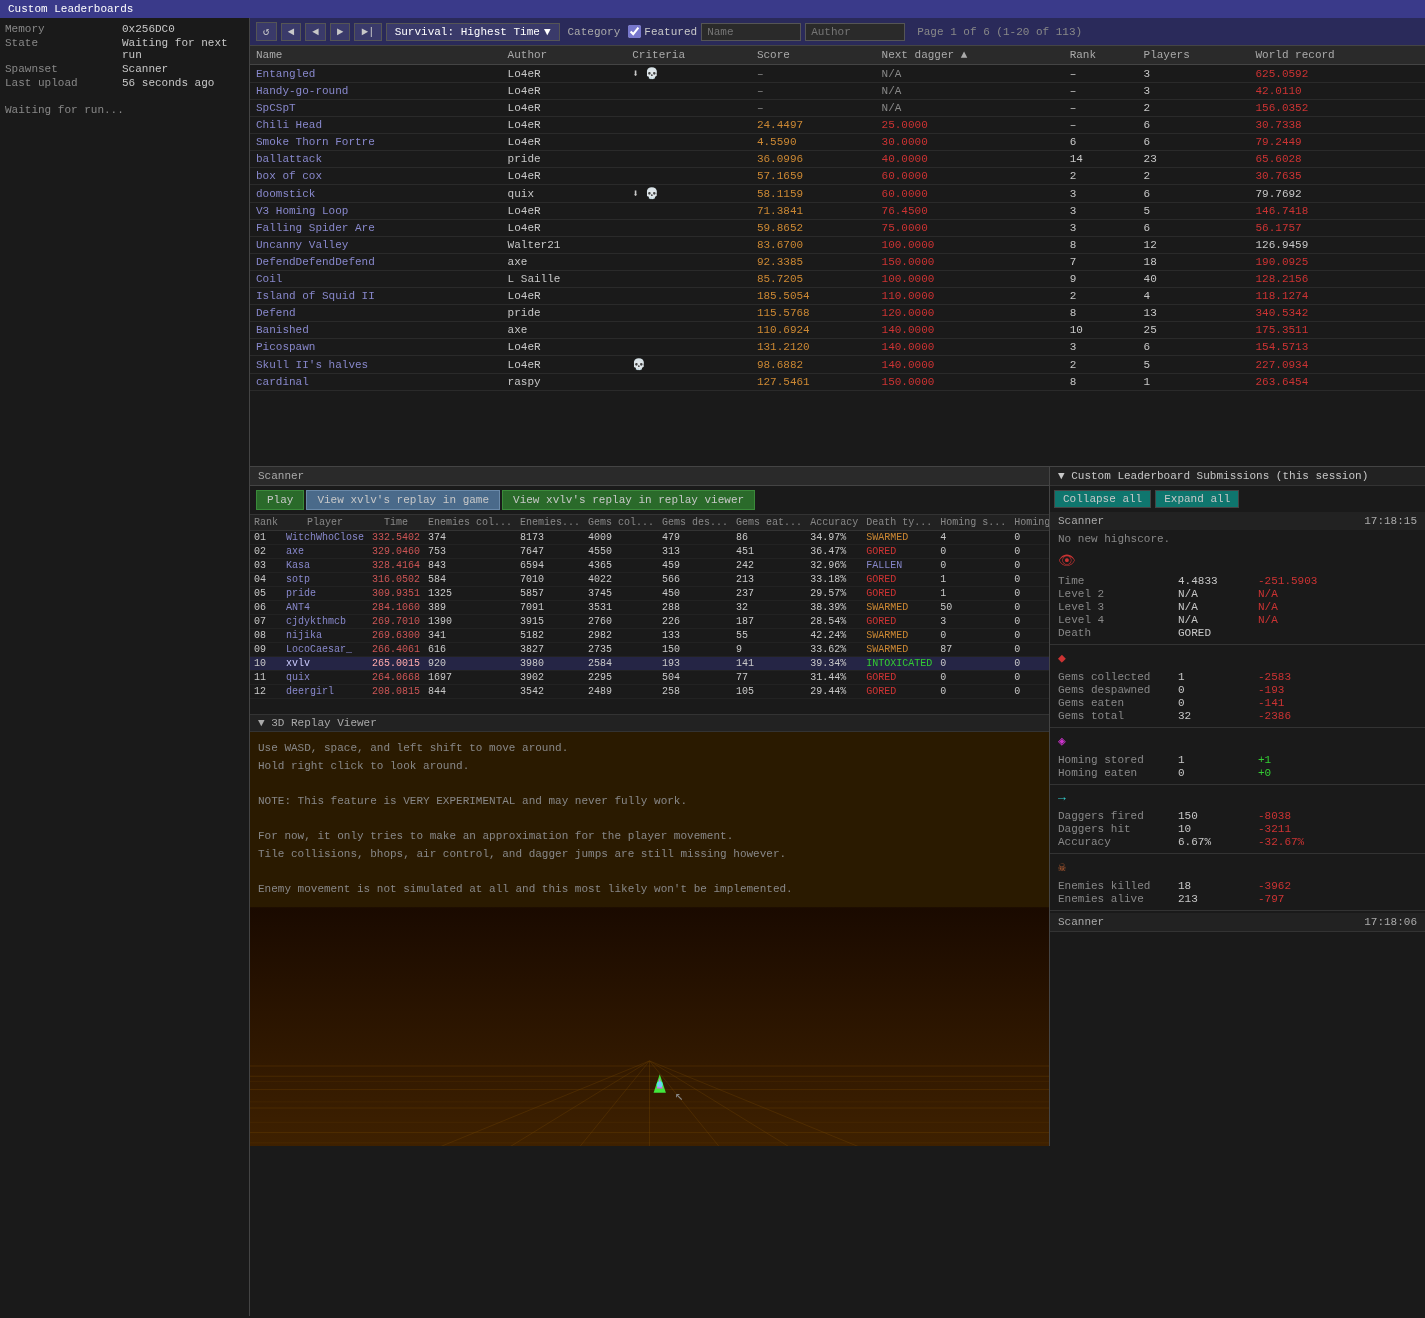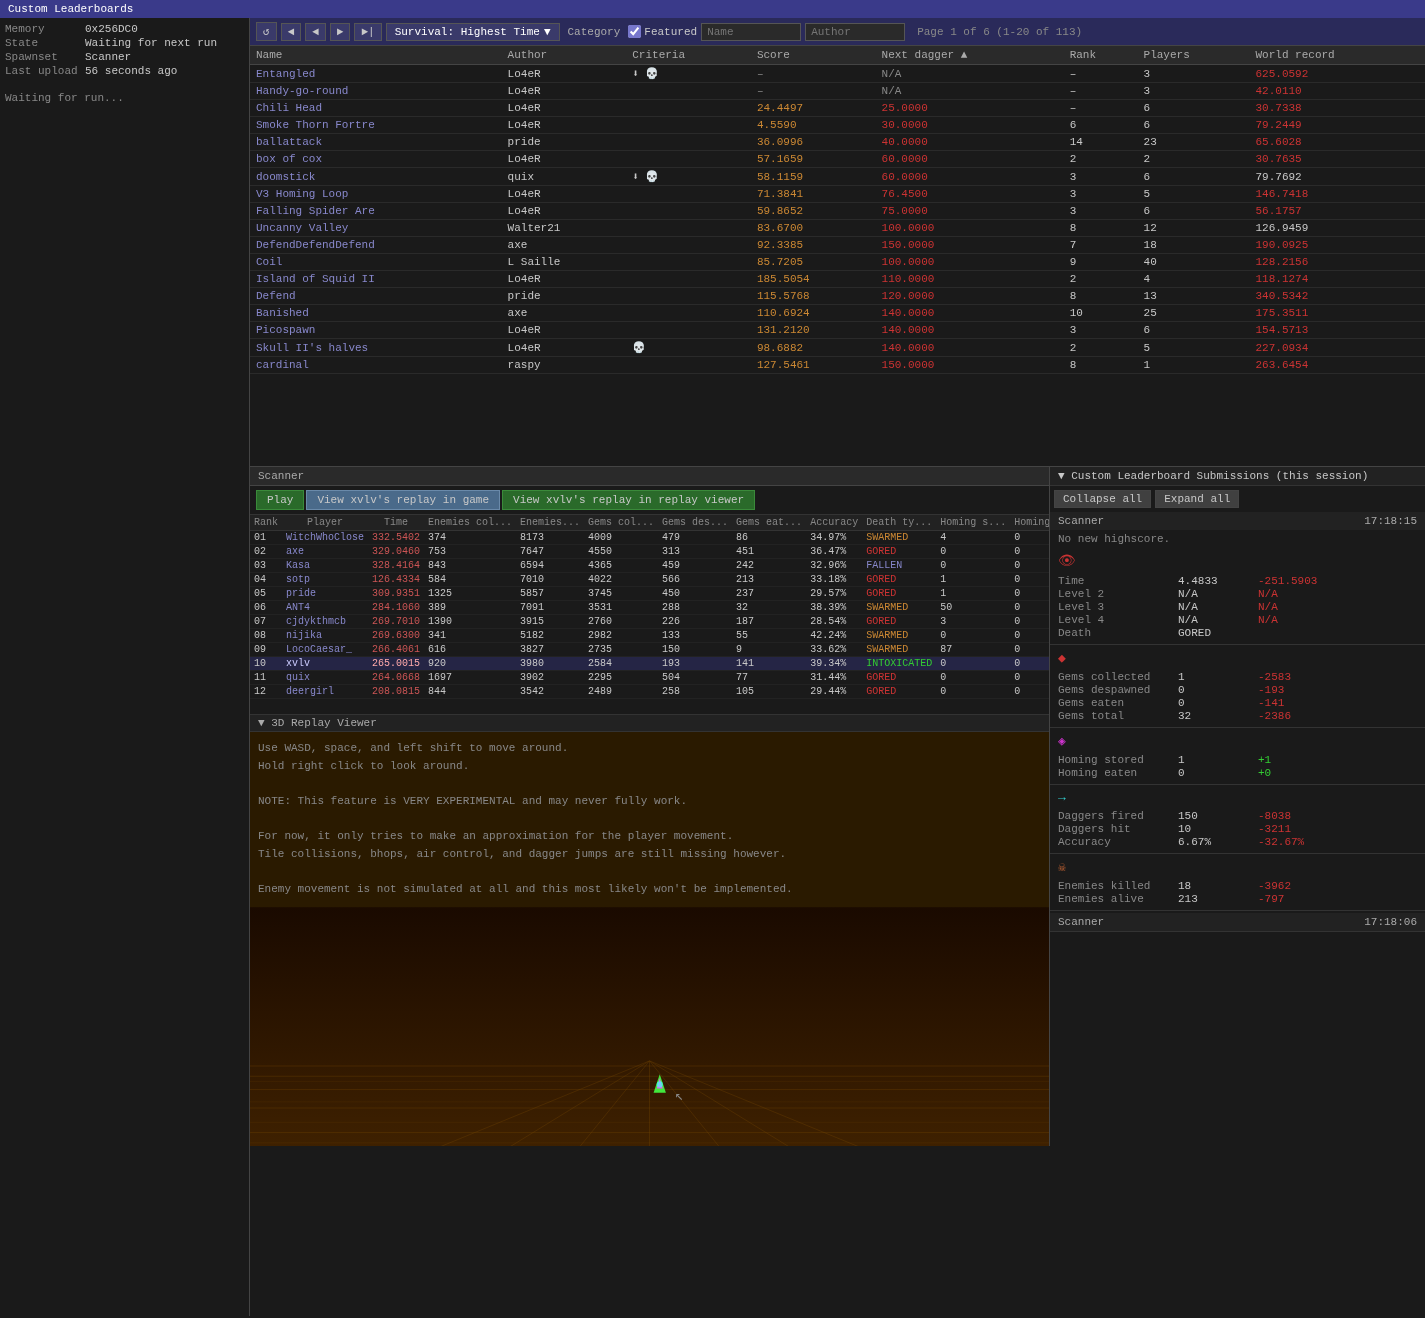--- a/index.html
+++ b/index.html
@@ -27,20 +27,21 @@
     .left-panel {
       width: 250px;
       background: #1a1a1a;
       border-right: 1px solid #444;
       padding: 5px;
       flex-shrink: 0;
     }
     .left-panel .info-row {
       display: flex;
       margin-bottom: 2px;
+      gap: 37px;
     }
     .left-panel .info-label {
       color: #888;
       width: 80px;
       flex-shrink: 0;
     }
     .left-panel .info-value {
       color: #c8c8c8;
     }
     .waiting-text {
@@ -230,21 +231,21 @@
       color: #c8c8c8;
       font-size: 11px;
     }
     .collapse-expand-row {
       display: flex;
       gap: 4px;
       padding: 4px;
       background: #1a1a1a;
     }
     .ce-btn {
-      background: #404040;
+      background: #0f766e;
       border: 1px solid #444;
       color: #c8c8c8;
       padding: 2px 8px;
       cursor: pointer;
       font-family: 'Courier New', monospace;
       font-size: 11px;
     }
     .scanner-entry {
       border-bottom: 1px solid #333;
       margin-bottom: 2px;
@@ -394,20 +395,30 @@
     <td style="color:#8888cc">Handy-go-round</td>
     <td style="color:#c8c8c8">Lo4eR</td>
     <td style="color:#c8c8c8"></td>
     <td style="color:#888">–</td>
     <td style="color:#888">N/A</td>
     <td style="color:#c8c8c8">–</td>
     <td style="color:#c8c8c8">3</td>
     <td style="color:#cc3333">42.0110</td>
   </tr>
             <tr>
+    <td style="color:#8888cc">SpCSpT</td>
+    <td style="color:#c8c8c8">Lo4eR</td>
+    <td style="color:#c8c8c8"></td>
+    <td style="color:#888">–</td>
+    <td style="color:#888">N/A</td>
+    <td style="color:#c8c8c8">–</td>
+    <td style="color:#c8c8c8">2</td>
+    <td style="color:#cc3333">156.0352</td>
+  </tr>
+            <tr>
     <td style="color:#8888cc">Chili Head</td>
     <td style="color:#c8c8c8">Lo4eR</td>
     <td style="color:#c8c8c8"></td>
     <td style="color:#cc8833">24.4497</td>
     <td style="color:#cc3333">25.0000</td>
     <td style="color:#c8c8c8">–</td>
     <td style="color:#c8c8c8">6</td>
     <td style="color:#cc3333">30.7338</td>
   </tr>
             <tr>
@@ -635,21 +646,21 @@
     <td style="color:#c8c8c8">242</td>
     <td style="color:#c8c8c8">32.96%</td>
     <td style="color:#8888cc">FALLEN</td>
     <td style="color:#c8c8c8">0</td>
     <td style="color:#c8c8c8">0</td>
 
   </tr>
                 <tr>
     <td style="color:#c8c8c8">04</td>
     <td style="color:#8888cc">sotp</td>
-    <td style="color:#cc5555">126.4334</td>
+    <td style="color:#cc5555">316.0502</td>
     <td style="color:#c8c8c8">584</td>
     <td style="color:#c8c8c8">7010</td>
     <td style="color:#c8c8c8">4022</td>
     <td style="color:#c8c8c8">566</td>
     <td style="color:#c8c8c8">213</td>
     <td style="color:#c8c8c8">33.18%</td>
     <td style="color:#cc3333">GORED</td>
     <td style="color:#c8c8c8">1</td>
     <td style="color:#c8c8c8">0</td>
 

